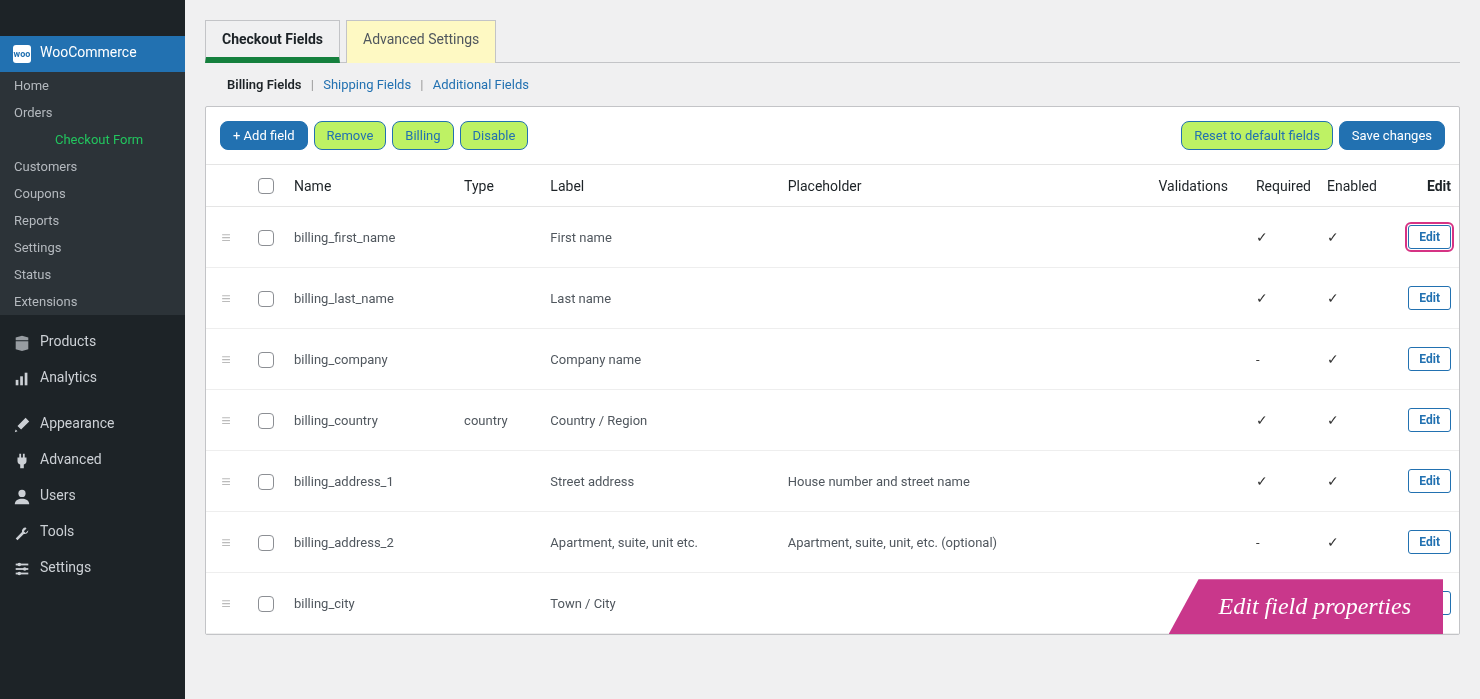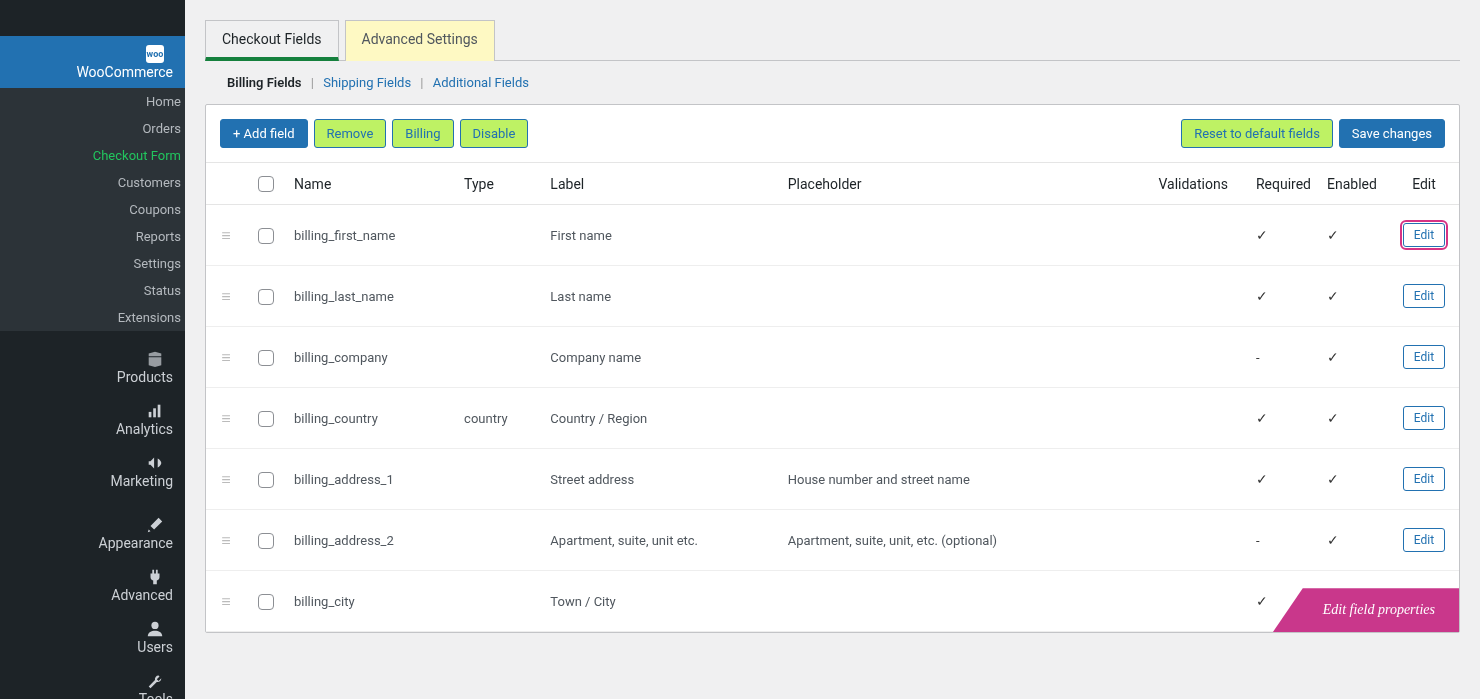--- a/index.html
+++ b/index.html
@@ -1,56 +1,56 @@
 <!DOCTYPE html>
 <html><head>
 <meta charset="utf-8">
 <style>
   * { margin: 0; padding: 0; box-sizing: border-box; }
   body { font-family: -apple-system, BlinkMacSystemFont, "Segoe UI", Roboto, sans-serif; background: #f0f0f1; color: #3c434a; font-size: 13px; }
   .app { display: flex; min-height: 699px; }
   .sidebar { width: 185px; background: #1d2327; color: #f0f0f1; padding-top: 36px; }
-  .sidebar-item { display: flex; align-items: flex-end; padding: 8px 12px; color: #ccd0d5; cursor: pointer; font-size: 14px; flex-direction: column; }
+  .sidebar-item { display: flex; align-items: flex-start; padding: 8px 12px; color: #ccd0d5; cursor: pointer; font-size: 14px; }
   .sidebar-item.top { background: #2271b1; color: #fff; font-weight: 400; position: relative; }
   .sidebar-item.top::after { content: ''; position: absolute; right: -8px; top: 50%; transform: translateY(-50%); border: 8px solid transparent; border-left-color: #2271b1; }
   .sidebar-item .icn { width: 20px; height: 20px; display: inline-flex; align-items: center; justify-content: center; margin-right: 8px; }
   .sidebar-sub { background: #2c3338; }
   .sidebar-sub .sidebar-item { padding: 6px 4px 6px 14px; font-size: 13px; color: #b4b9be; }
   .sidebar-sub .sidebar-item.active { color: #22c55e; font-weight: 400; margin-left: 41px; }
   .sep { height: 10px; background: #1d2327; }
   .content { flex: 1; padding: 20px 20px 0 20px; }
   .tabs { display: flex; border-bottom: 1px solid #c3c4c7; margin-bottom: 14px; }
   .tab { padding: 10px 16px; border: 1px solid #c3c4c7; border-bottom: none; margin-right: 6px; margin-bottom: -1px; background: #fef9c3; color: #50575e; cursor: pointer; font-size: 14px; }
-  .tab.active { background: #f0f0f1; font-weight: 400; color: #1d2327; border-bottom: 4px solid #15803d; }
+  .tab.active { background: #f0f0f1; font-weight: 700; color: #1d2327; border-bottom: 6px solid #15803d; }
   .subtabs { font-size: 13px; margin-bottom: 14px; padding-left: 22px; }
   .subtabs .st { color: #2271b1; cursor: pointer; }
   .subtabs .st.active { color: #1d2327; font-weight: 600; }
   .subtabs .divider { color: #999; margin: 0 6px; }
   .panel { background: #fff; border: 1px solid #c3c4c7; border-radius: 2px; position: relative; }
   .toolbar { display: flex; justify-content: space-between; align-items: center; padding: 14px 14px; }
   .btn-group { display: flex; gap: 6px; }
-  .btn { display: inline-flex; align-items: center; padding: 6px 12px; border-radius: 3px; font-size: 13px; cursor: pointer; border: 1px solid transparent; background: #fff; }
+  .btn { display: inline-flex; align-items: center; padding: 6px 12px; border-radius: 8px; font-size: 13px; cursor: pointer; border: 1px solid transparent; background: #fff; }
   .btn.primary { background: #2271b1; color: #fff; border-color: #2271b1; }
   .btn.outline { border-color: #2271b1; color: #2271b1; background: #bef264; }
   table { width: 100%; border-collapse: collapse; }
   thead th { text-align: left; font-weight: 400; font-size: 14px; color: #1d2327; padding: 12px 8px; border-top: 1px solid #e5e5e5; border-bottom: 1px solid #e5e5e5; }
   tbody td { padding: 18px 8px; border-bottom: 1px solid #eee; font-size: 13px; color: #50575e; }
   .cell-center { text-align: center; }
   .col-handle { width: 40px; text-align: center; color: #aaa; }
   .col-cb { width: 40px; text-align: center; }
   .col-valid { text-align: right; padding-right: 20px; }
   .col-req, .col-en { text-align: left; width: 70px; }
-  .col-edit { width: 70px; text-align: center; }
+  .col-edit { width: 70px; text-align: right; font-weight: bold; }
   input[type="checkbox"] { width: 16px; height: 16px; border: 1px solid #8c8f94; border-radius: 4px; appearance: none; background: #fff; cursor: pointer; vertical-align: middle; }
   .edit-btn { display: inline-block; padding: 4px 10px; border: 1px solid #2271b1; color: #2271b1; border-radius: 3px; cursor: pointer; font-size: 12px; }
   .edit-btn.focused { outline: 2px solid #d63384; outline-offset: 1px; }
   .check { color: #333; font-size: 14px; }
   .dash { color: #333; }
   .handle { cursor: move; color: #bbb; font-size: 16px; }
-  .callout { position: absolute; right: 0; bottom: 0; background: #c9378b; color: #fff; padding: 14px 24px 14px 50px; font-size: 14px; font-style: italic; font-family: Georgia, serif; clip-path: polygon(30px 0, 100% 0, 100% 100%, 0 100%); }
+  .callout { position: absolute; right: 16px; bottom: 0; background: #c9378b; color: #fff; padding: 14px 32px 14px 50px; font-size: 24px; font-style: italic; font-family: Georgia, serif; clip-path: polygon(30px 0, 100% 0, 100% 100%, 0 100%); }
   .woo-badge { background: #fff; color: #2271b1; border-radius: 3px; width: 18px; height: 18px; display: inline-flex; align-items: center; justify-content: center; font-size: 9px; font-weight: bold; }
 </style>
 </head>
 <body>
 
 <div class="app">
   <div class="sidebar">
     <div class="sidebar-item top">
       <span class="icn">
           <span class="woo-badge">woo</span>
@@ -81,28 +81,20 @@
         <div class="sidebar-item">
           <span class="icn">
             <svg width="18" height="18" viewBox="0 0 20 20" fill="currentColor">
               <rect x="3" y="11" width="3" height="6"></rect>
               <rect x="8" y="7" width="3" height="10"></rect>
               <rect x="13" y="3" width="3" height="14"></rect>
             </svg>
           </span>
           <span>Analytics</span>
         </div>
-        <div class="sidebar-item">
-          <span class="icn">
-            <svg width="18" height="18" viewBox="0 0 20 20" fill="currentColor">
-              <path d="M3 8v4h2l4 4V4L5 8H3zm10-3v10c2-1 4-3 4-5s-2-4-4-5z"></path>
-            </svg>
-          </span>
-          <span>Marketing</span>
-        </div>
       </div>
     <div class="sep"></div>
     <div id="sidebar-admin">
         <div class="sidebar-item">
           <span class="icn">
             <svg width="18" height="18" viewBox="0 0 20 20" fill="currentColor">
               <path d="M14 2l4 4-9 9-4-4 9-9zM3 15l2 2-3 1 1-3z"></path>
             </svg>
           </span>
           <span>Appearance</span>

